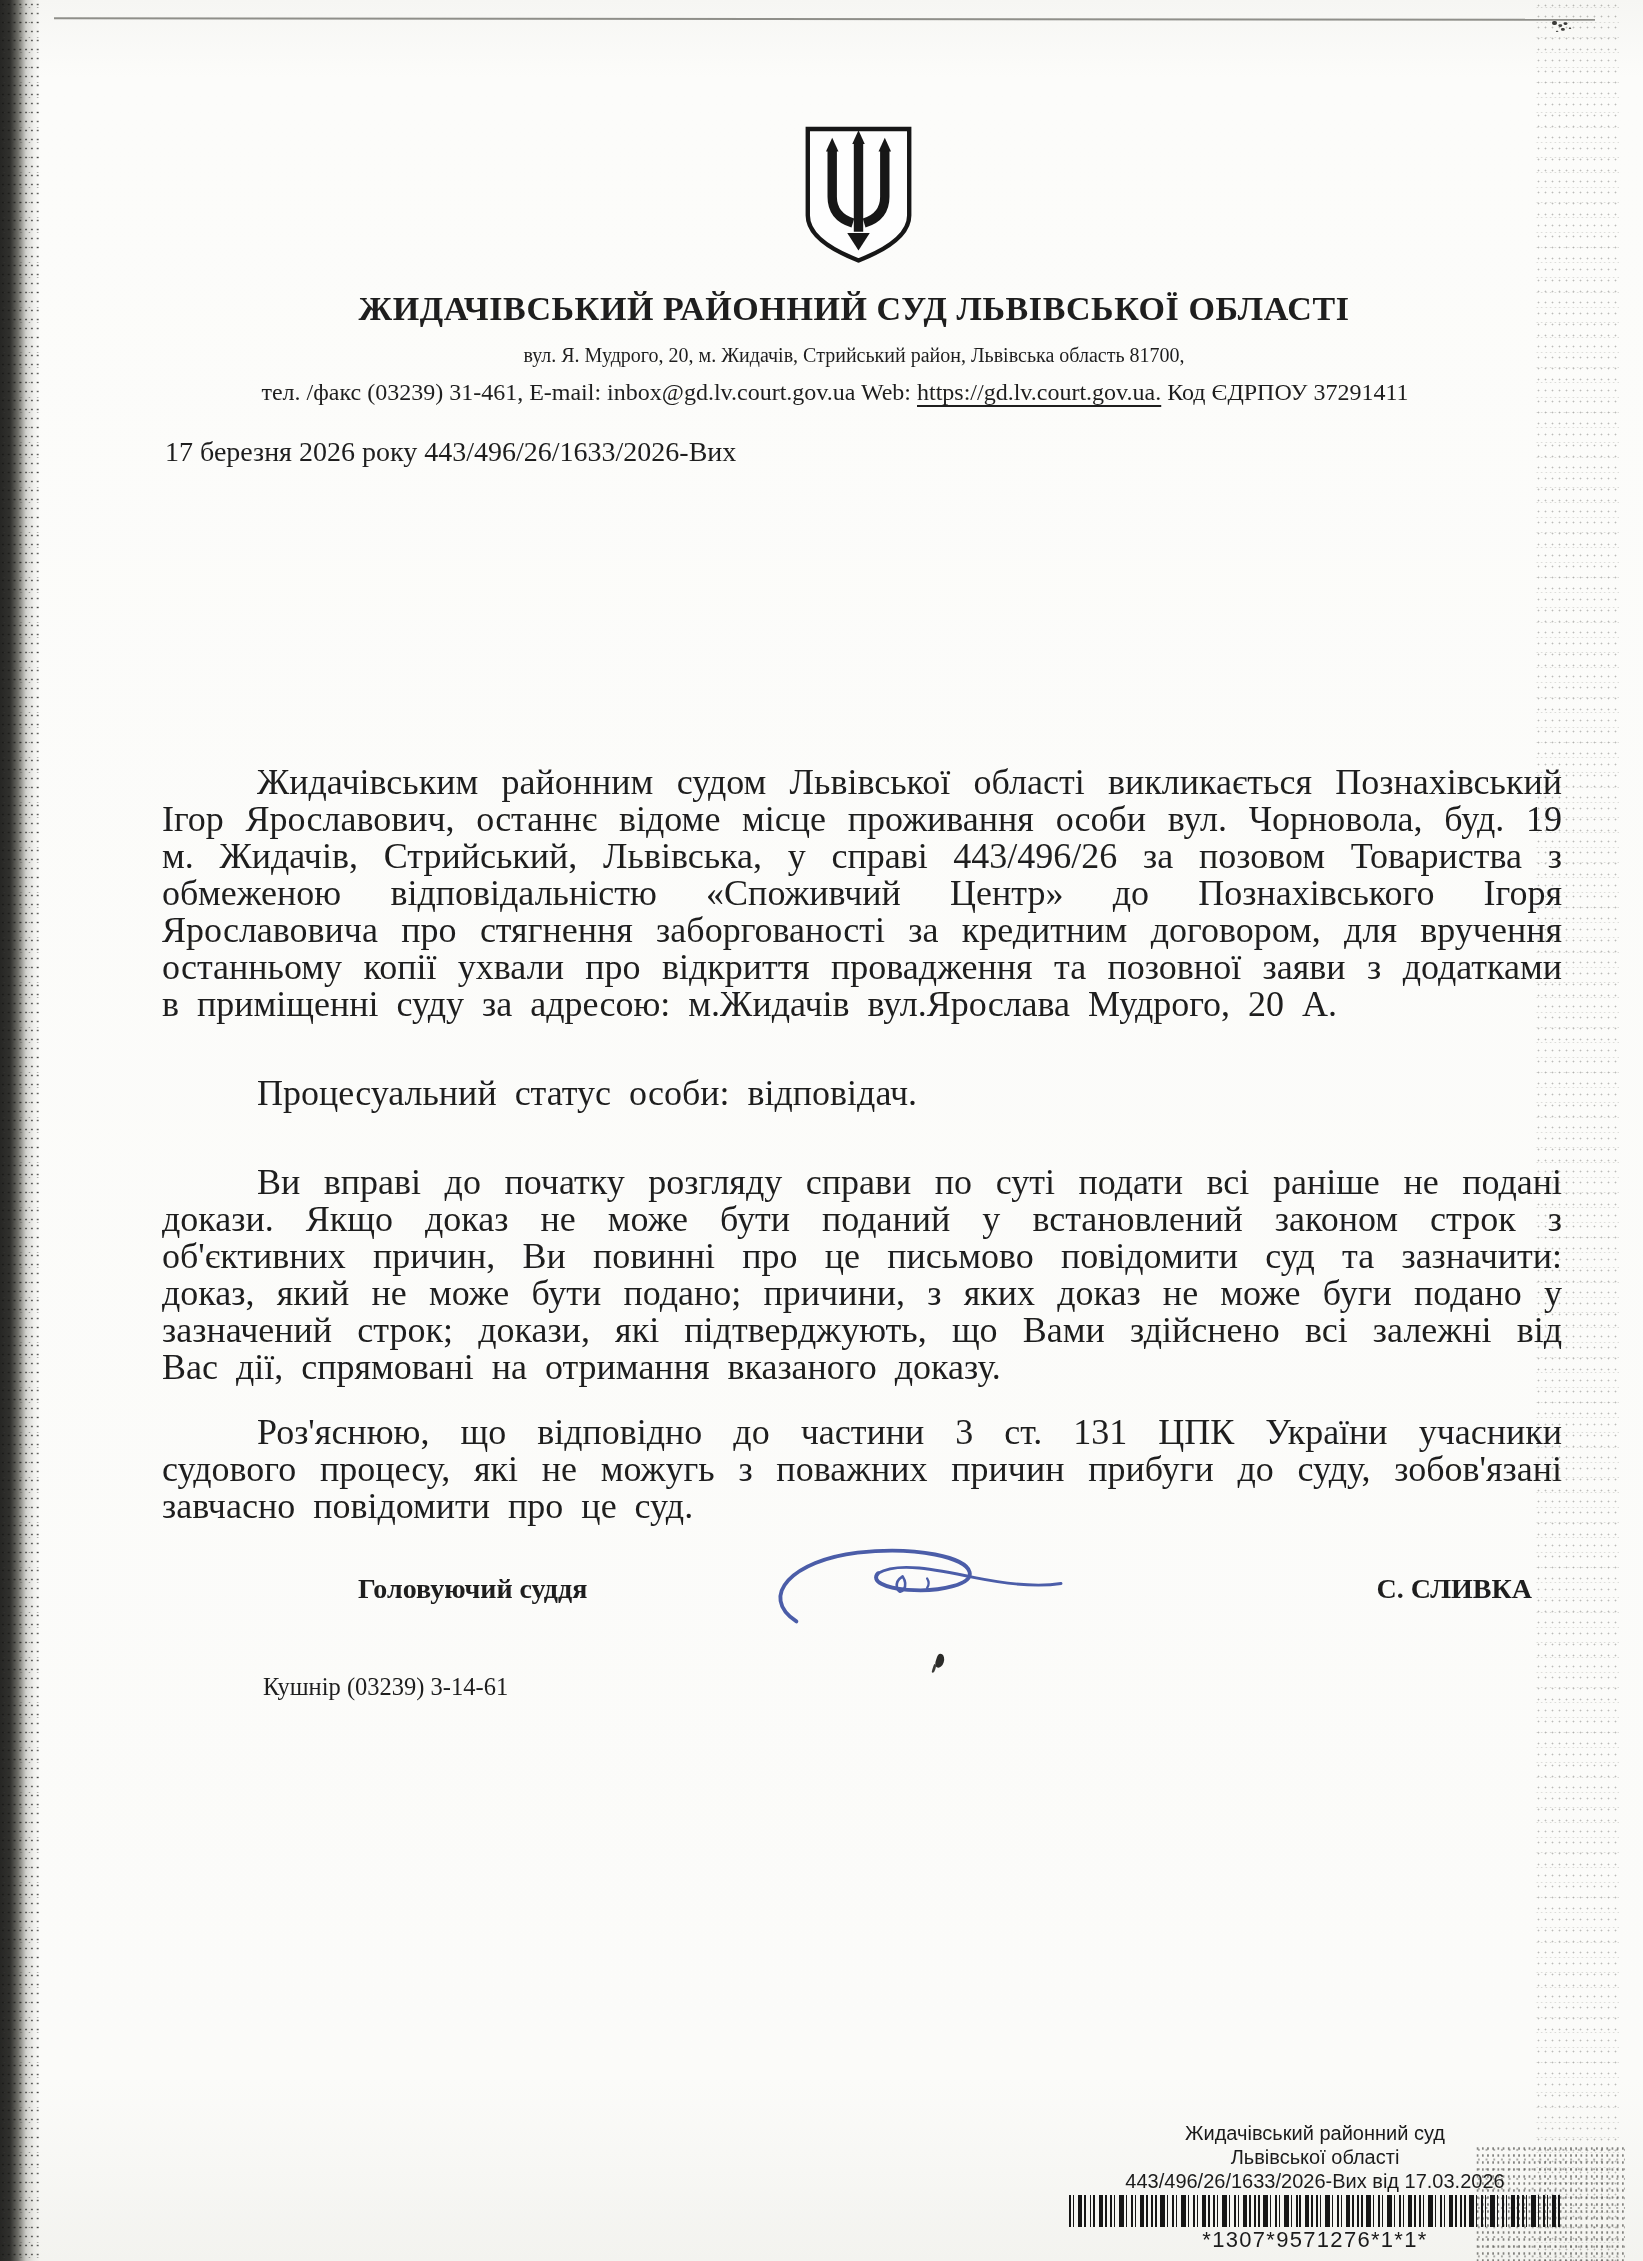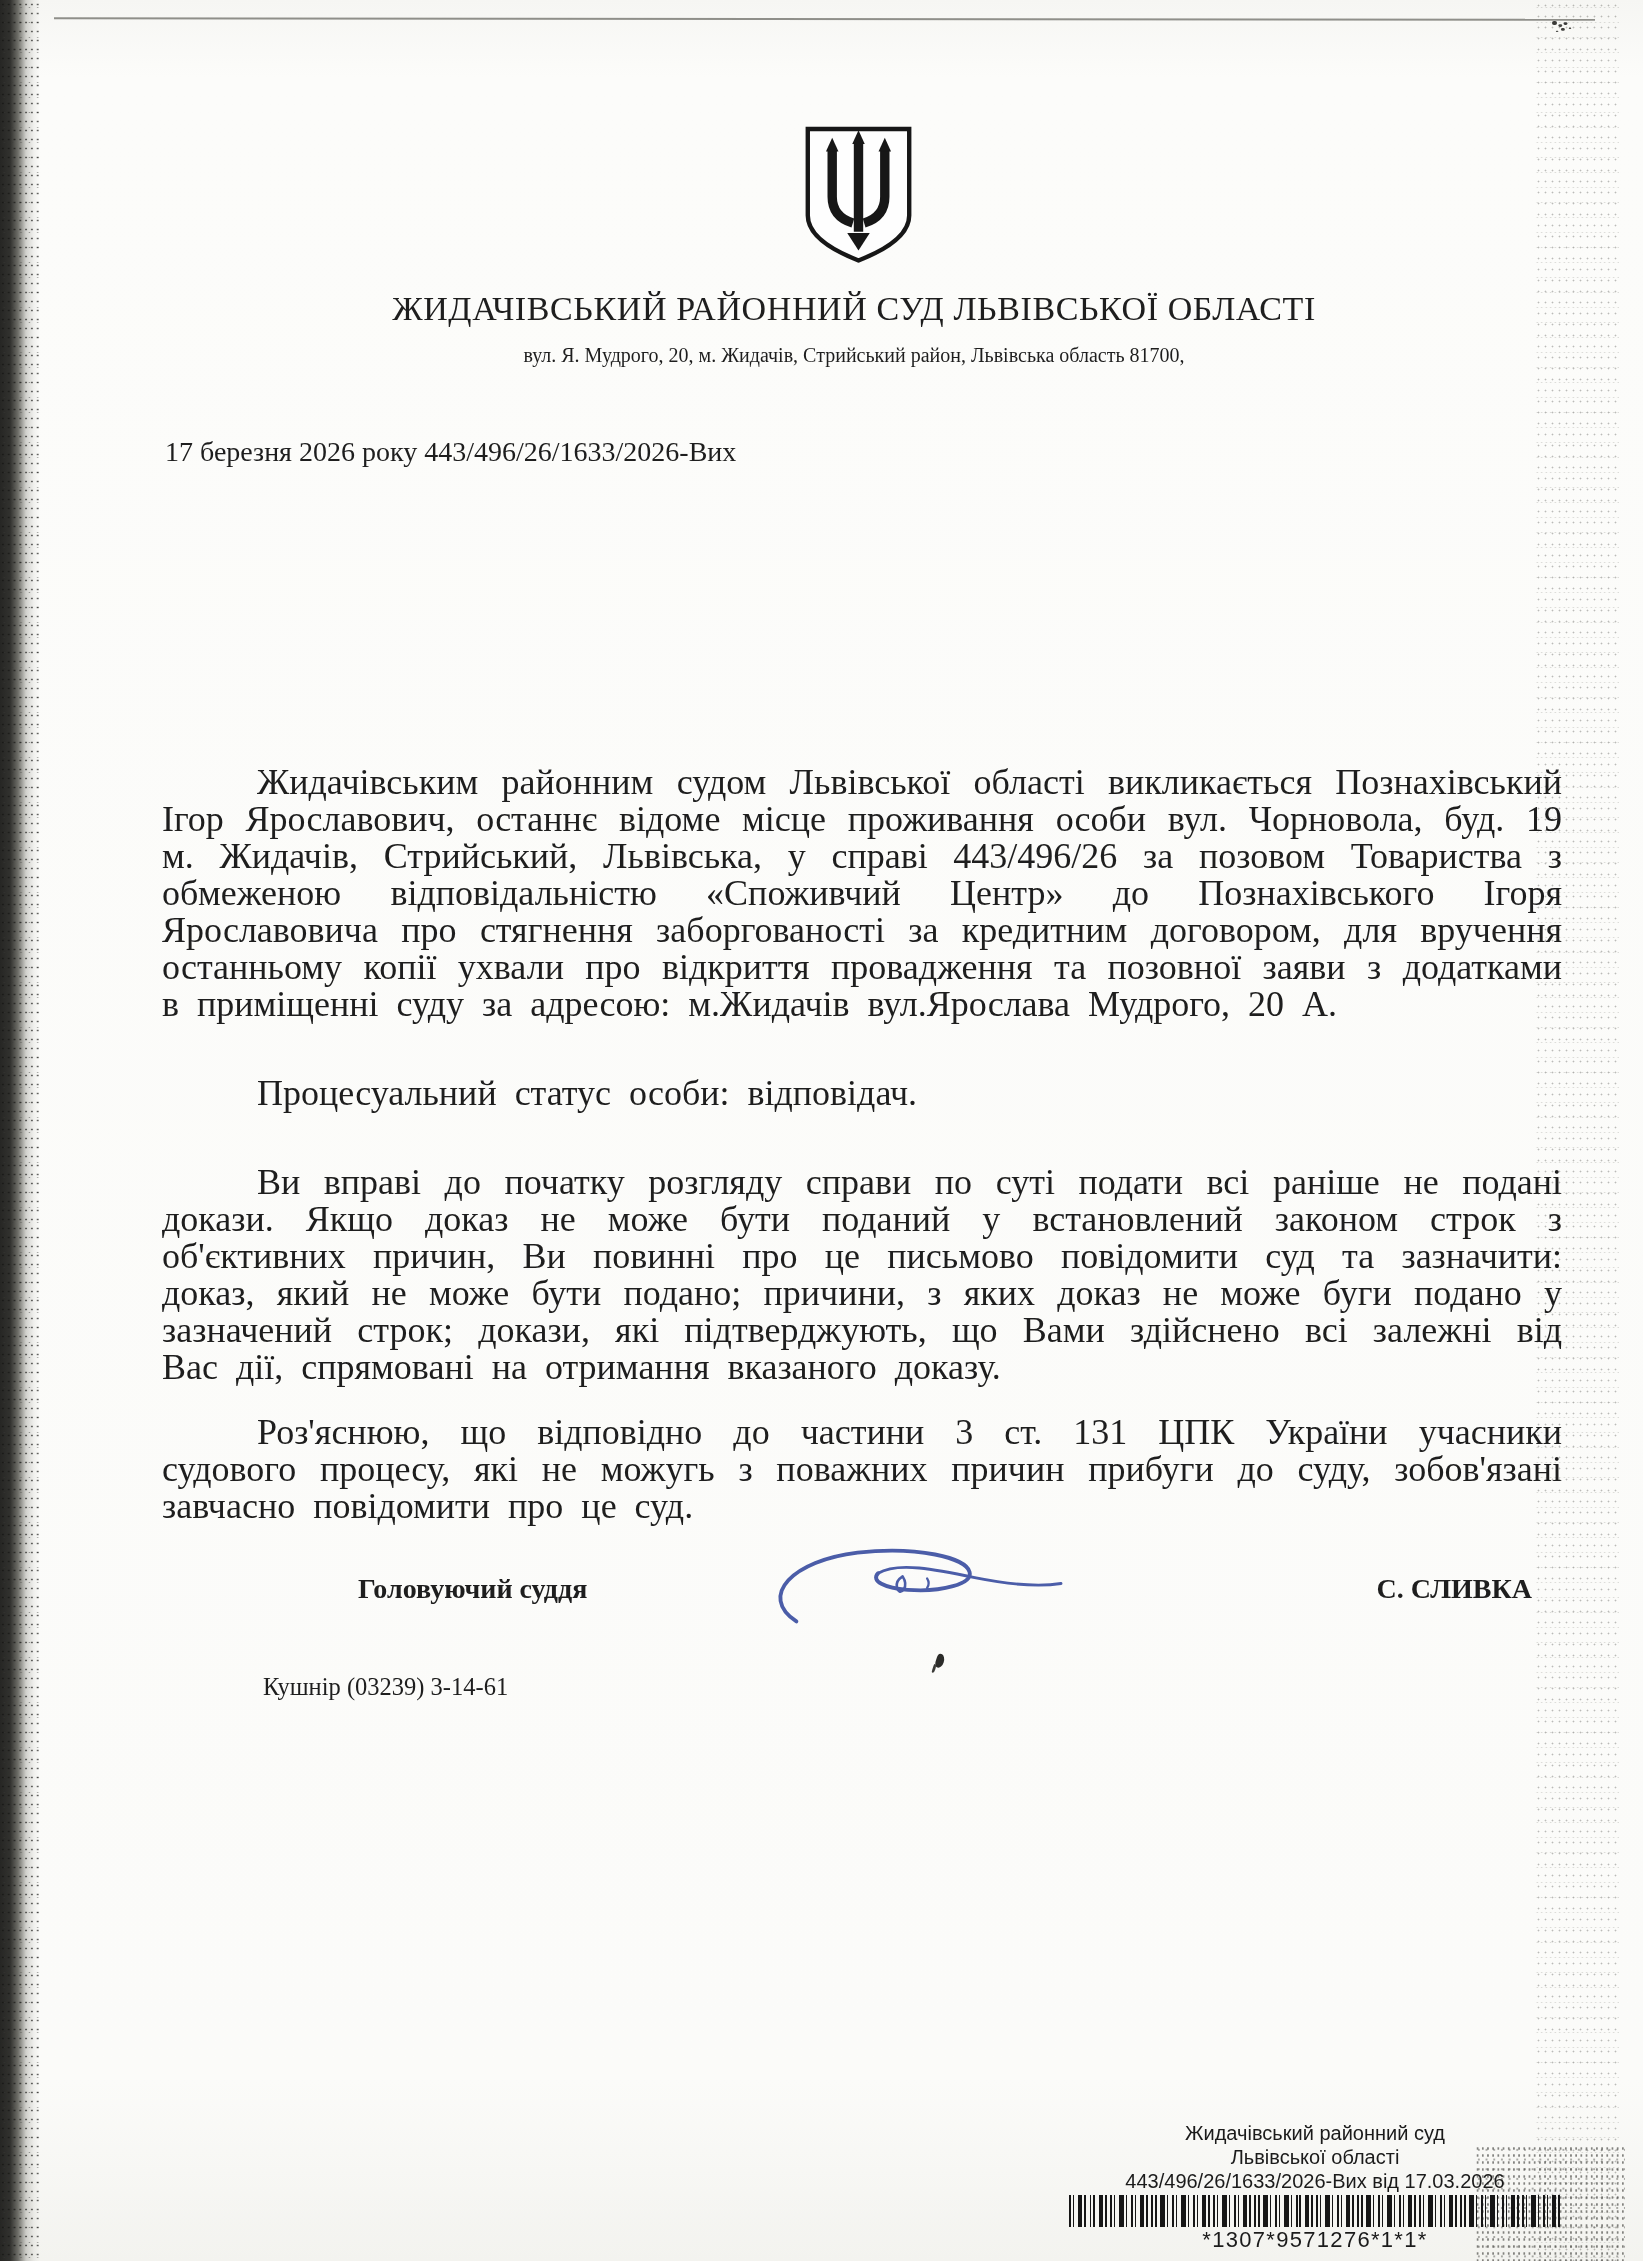--- a/index.html
+++ b/index.html
@@ -41,21 +41,21 @@
   }
   .ink-blot{
     position:absolute;left:936px;top:1654px;width:8.4px;height:13.5px;
     background:#2c2c2a;border-radius:40% 60% 55% 45%;transform:rotate(18deg);
     box-shadow:-3.2px 9px 0 -2.6px #3b3b38;
   }
   
   .emblem{position:absolute;left:799px;top:124px;width:119px;height:144px;}
   .court-name{
     position:absolute;left:84px;top:290px;width:1508px;padding-left:32px;box-sizing:border-box;
-    text-align:center;font-weight:normal;font-size:34px;letter-spacing:0.6px;white-space:nowrap;
+    text-align:center;font-weight:bold;font-size:34px;letter-spacing:0.6px;white-space:nowrap;
   }
   .addr1{position:absolute;left:84px;top:344px;width:1508px;padding-left:32px;box-sizing:border-box;text-align:center;font-size:20px;white-space:nowrap;}
   .addr2{position:absolute;left:39px;top:379px;width:1566px;padding-left:26px;box-sizing:border-box;text-align:center;font-size:24px;white-space:nowrap;}
   .addr2 .weblink{text-decoration:underline;text-underline-offset:4.5px;text-decoration-thickness:1.9px;}
   .date-line{position:absolute;left:165px;top:436px;font-size:28px;}
   
   .doc-title{
     position:absolute;left:84px;top:638px;width:1508px;padding-left:39px;box-sizing:border-box;
     text-align:center;font-weight:bold;font-size:32px;letter-spacing:15.5px;
   }
@@ -109,20 +109,21 @@
       </g>
       <path d="M53 22 l-10 22 h20 z" fill="#171717"></path>
       <path d="M137 22 l-10 22 h20 z" fill="#171717"></path>
       <path d="M95 10 l-10 22 h20 z" fill="#171717"></path>
       <path d="M95 202 l-18 -28 h36 z" fill="#171717"></path>
     </svg>
   </div>
 
   <div class="court-name">ЖИДАЧІВСЬКИЙ РАЙОННИЙ СУД ЛЬВІВСЬКОЇ ОБЛАСТІ</div>
   <div class="addr1">вул. Я. Мудрого, 20, м. Жидачів, Стрийський район, Львівська область  81700,</div>
+  <div class="addr2"><span>тел. /факс (03239) 31-461, E-mail: inbox@gd.lv.court.gov.ua Web: </span><span class="weblink">https://gd.lv.court.gov.ua.</span><span> Код ЄДРПОУ 37291411</span></div>
 
   <div class="date-line">17 березня 2026 року 443/496/26/1633/2026-Вих</div>
 
 
   <div class="doc-body">
     <p>Жидачівським районним судом Львівської області викликається Познахівський Ігор Ярославович, останнє відоме місце проживання особи вул. Чорновола, буд. 19 м. Жидачів, Стрийський, Львівська, у справі 443/496/26 за позовом Товариства з обмеженою відповідальністю «Споживчий Центр» до Познахівського Ігоря Ярославовича про стягнення заборгованості за кредитним договором, для вручення останньому копії ухвали про відкриття провадження та позовної заяви з додатками в приміщенні суду за адресою: м.Жидачів вул.Ярослава Мудрого, 20 А.</p>
     <p>Процесуальний статус особи: відповідач.</p>
     <p>Ви вправі до початку розгляду справи по суті подати всі раніше не подані докази. Якщо доказ не може бути поданий у встановлений законом строк з об'єктивних причин, Ви повинні про це письмово повідомити суд та зазначити: доказ, який не може бути подано; причини, з яких доказ не може буги подано у зазначений строк; докази, які підтверджують, що Вами здійснено всі залежні від Вас дії, спрямовані на отримання вказаного доказу.</p>
     <p class="p4">Роз'яснюю, що відповідно до частини 3 ст. 131 ЦПК України учасники судового процесу, які не можугь з поважних причин прибуги до суду, зобов'язані завчасно повідомити про це суд.</p>
   </div>

